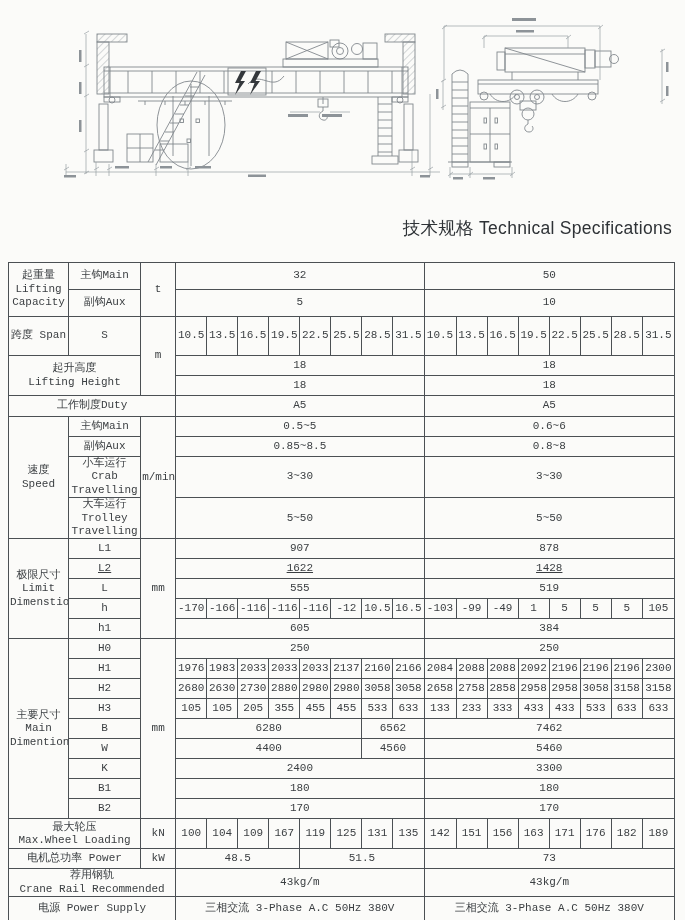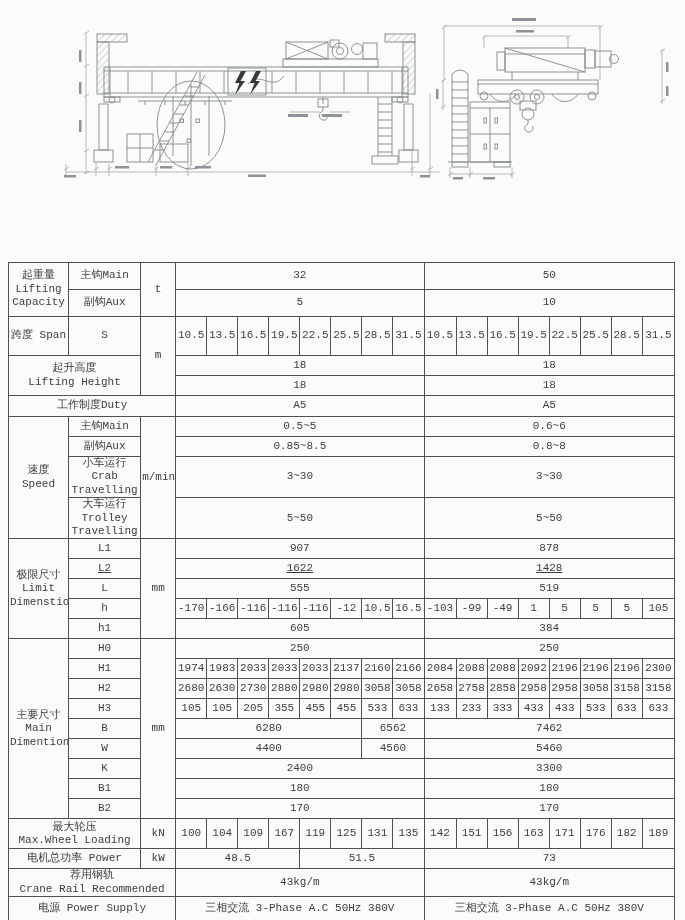--- a/index.html
+++ b/index.html
@@ -172,20 +172,21 @@
       <path d="M448,172l5,-4 M468,172l5,-4 M510,172l5,-4 M450,163V174 M470,163V174 M512,163V174" fill="none"></path>
       <rect x="453" y="173" width="10" height="2.5" stroke="none"></rect>
       <rect x="483" y="173" width="12" height="2.5" stroke="none"></rect>
       <line x1="662" y1="45" x2="662" y2="100"></line>
       <path d="M660,48l5,-3 M660,98l5,-3" fill="none"></path>
       <rect x="666" y="58" width="2.5" height="10" stroke="none"></rect>
       <rect x="666" y="82" width="2.5" height="10" stroke="none"></rect>
     </g>
   </svg>
 
+  <div class="title">技术规格 Technical Specifications</div>
 
   <table class="spec">
     <colgroup>
         <col style="width: 60px;">
         <col style="width: 72px;">
         <col style="width: 35px;">
         <col style="width: 31px;">
         <col style="width: 31px;">
         <col style="width: 31px;">
         <col style="width: 31px;">
@@ -326,21 +327,21 @@
           <td rowspan="9">主要尺寸
 Main
 Dimention</td>
           <td>H0</td>
           <td rowspan="9">mm</td>
           <td colspan="8">250</td>
           <td colspan="8">250</td>
         </tr>
         <tr style="height: 20px;">
           <td>H1</td>
-          <td>1974</td>
+          <td>1976</td>
           <td>1983</td>
           <td>2033</td>
           <td>2033</td>
           <td>2033</td>
           <td>2137</td>
           <td>2160</td>
           <td>2166</td>
           <td>2084</td>
           <td>2088</td>
           <td>2088</td>

